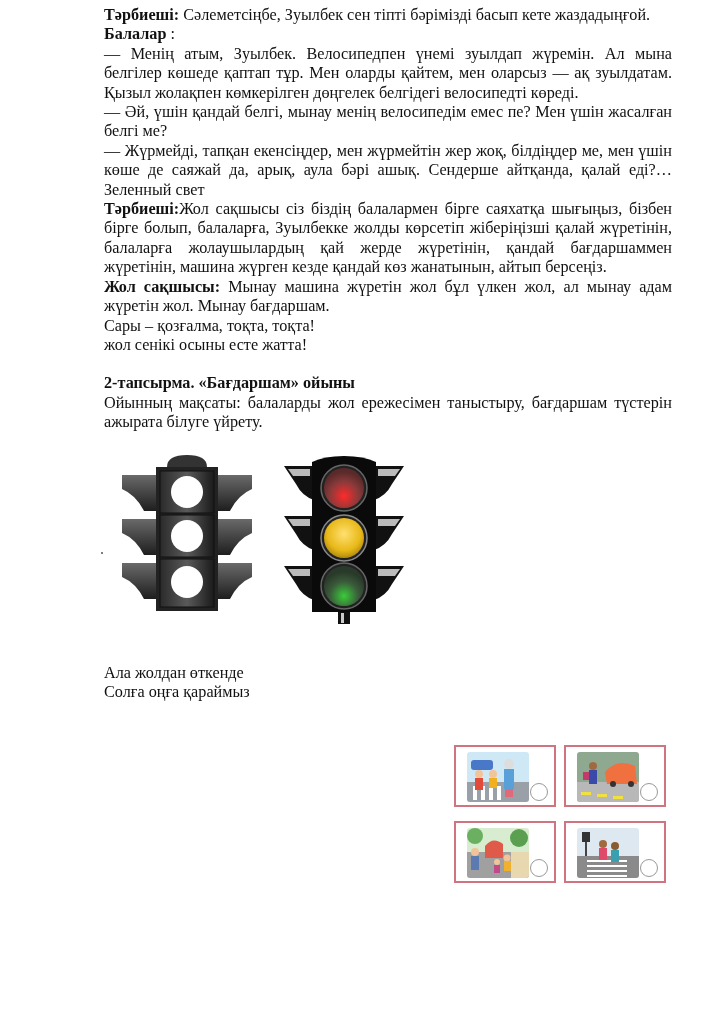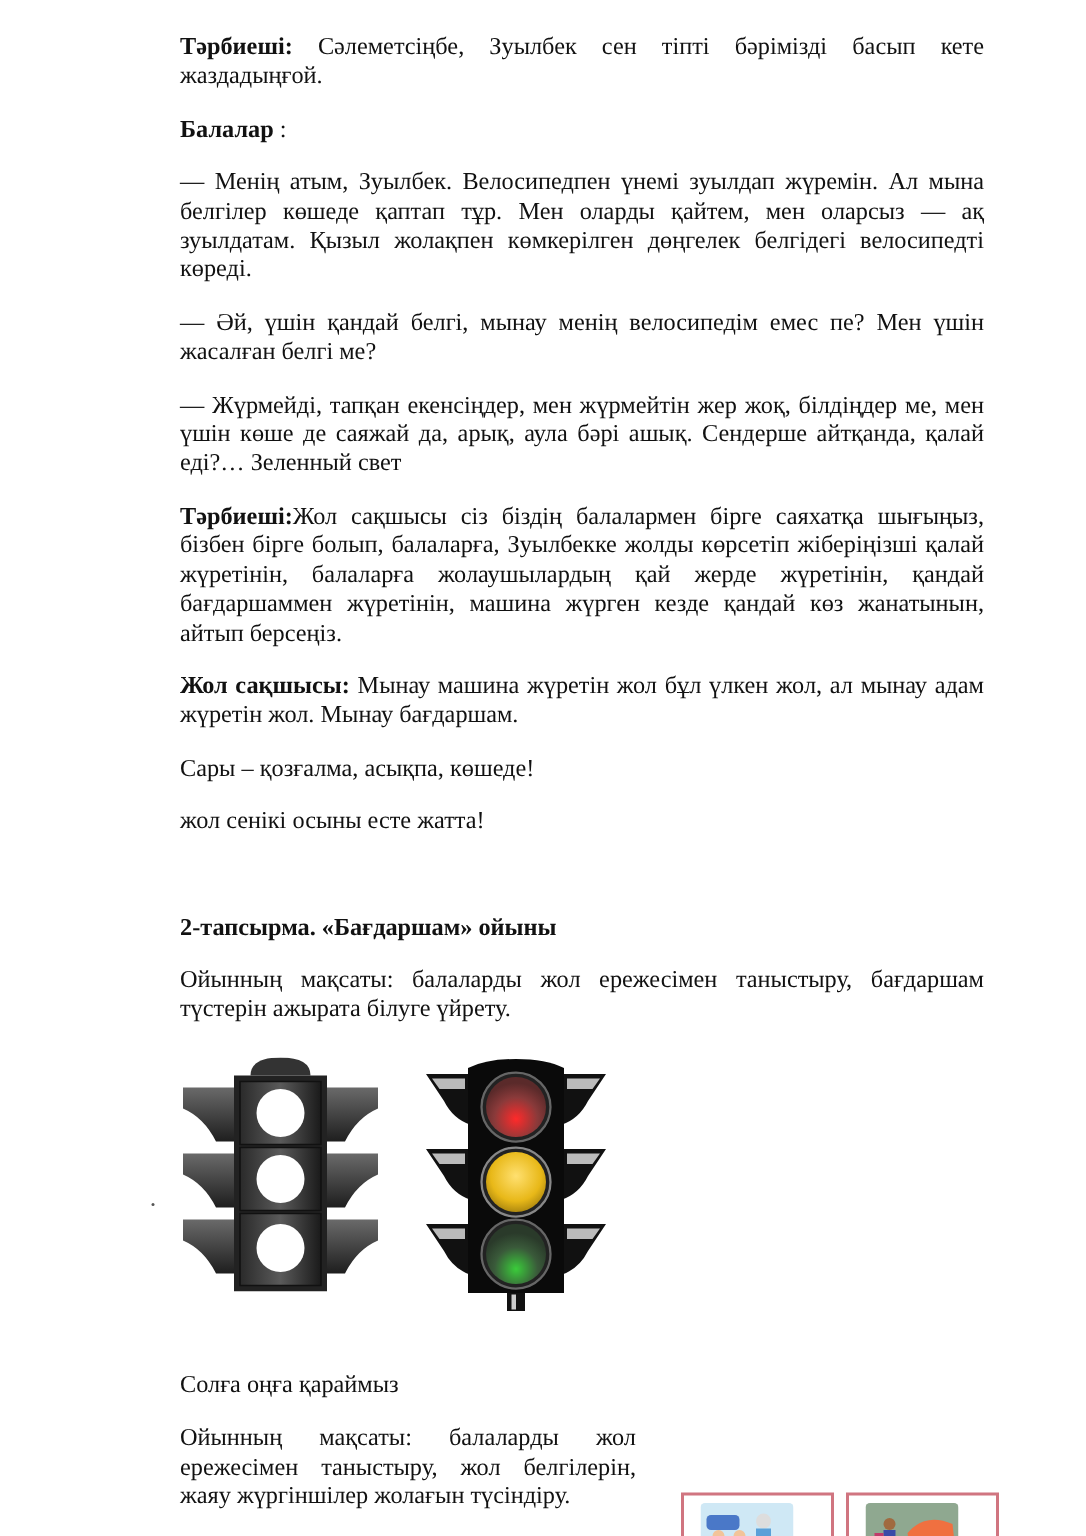--- a/index.html
+++ b/index.html
@@ -1,21 +1,21 @@
 <!DOCTYPE html>
 <html><head>
 <meta charset="utf-8">
 <style>
   html, body { margin: 0; padding: 0; background: #ffffff; }
   body {
     width: 724px; height: 1024px; position: relative; overflow: hidden;
     font-family: "Liberation Serif", serif; color: #111;
   }
   .page { position: absolute; left: 104px; top: 6px; width: 568px; font-size: 16.2px; line-height: 19.4px; }
-  .p { margin: 16px; text-align: justify; }
+  .p { margin: 0; text-align: justify; }
   b { font-weight: bold; }
   .gap { height: 19px; }
   .tl-row { position: relative; height: 195px; margin-top: 18px; }
   .dot { position: absolute; left: -3px; top: 101px; width: 2px; height: 2px; background: #555; border-radius: 50%; }
   .tl1 { position: absolute; left: 18px; top: 4px; width: 130px; height: 156px; }
   .tl2 { position: absolute; left: 180px; top: 5px; width: 120px; height: 168px; }
   .bottom { position: relative; margin-top: 18px; }
   .task2 { width: 336px; }
   .cards { position: absolute; left: 350px; top: 81px; width: 222px; height: 146px; }
   .card { position: absolute; width: 102px; height: 62px; border: 2px solid #d07580; background: #fff; box-sizing: border-box; }
@@ -26,21 +26,21 @@
 <body>
 
 <div class="page">
   <p class="p"><b>Тәрбиеші:</b><span> Сәлеметсіңбе, Зуылбек сен тіпті бәрімізді басып кете жаздадыңғой.</span></p>
   <p class="p"><b>Балалар</b><span> :</span></p>
   <p class="p">— Менің атым, Зуылбек. Велосипедпен үнемі зуылдап жүремін. Ал мына белгілер көшеде қаптап тұр. Мен оларды қайтем, мен оларсыз — ақ зуылдатам. Қызыл жолақпен көмкерілген дөңгелек белгідегі велосипедті көреді.</p>
   <p class="p">— Әй, үшін қандай белгі, мынау менің велосипедім емес пе? Мен үшін жасалған белгі ме?</p>
   <p class="p">— Жүрмейді, тапқан екенсіңдер, мен жүрмейтін жер жоқ, білдіңдер ме, мен үшін көше де саяжай да, арық, аула бәрі ашық. Сендерше айтқанда, қалай еді?… Зеленный свет</p>
   <p class="p"><b>Тәрбиеші:</b><span>Жол сақшысы сіз  біздің балалармен бірге саяхатқа шығыңыз, бізбен бірге болып, балаларға, Зуылбекке жолды көрсетіп жіберіңізші қалай жүретінін, балаларға жолаушылардың қай жерде жүретінін, қандай бағдаршаммен жүретінін, машина жүрген кезде қандай көз жанатынын, айтып берсеңіз.</span></p>
   <p class="p"><b>Жол сақшысы:</b><span> Мынау машина жүретін жол бұл үлкен жол, ал мынау адам жүретін жол. Мынау бағдаршам.</span></p>
-  <p class="p">Сары – қозғалма, асықпа, көшеде!</p>
+  <p class="p">Сары – қозғалма, тоқта, тоқта!</p>
   <p class="p">жол сенікі осыны есте жатта!</p>
 
   <div class="gap"></div>
 
   <p class="p"><b>2-тапсырма. «Бағдаршам» ойыны</b></p>
   <p class="p">Ойынның мақсаты: балаларды жол ережесімен таныстыру, бағдаршам түстерін ажырата білуге үйрету.</p>
 
   <div class="tl-row">
     <div class="dot"></div>
     <svg class="tl1" viewBox="0 0 130 156">
@@ -106,23 +106,23 @@
       <circle cx="60" cy="32" r="23" fill="#222" stroke="#666" stroke-width="1.5"></circle>
       <circle cx="60" cy="32" r="20" fill="url(#red)"></circle>
       <circle cx="60" cy="82" r="23" fill="#222" stroke="#888" stroke-width="1.5"></circle>
       <circle cx="60" cy="82" r="20" fill="url(#yel)"></circle>
       <circle cx="60" cy="130" r="23" fill="#222" stroke="#666" stroke-width="1.5"></circle>
       <circle cx="60" cy="130" r="20" fill="url(#grn)"></circle>
     </svg>
   </div>
 
   <div class="bottom">
+    <p class="p">Ала жолдан өткенде</p>
     <p class="p">Солға оңға қараймыз</p>
     <div class="task2">
-      <p class="p">Ойынның мақсаты: балаларды жол ережесімен таныстыру, жол белгілерін, жаяу жүргіншілер жолағын түсіндіру.</p>
     </div>
 
     <div class="cards">
       <div class="card" style="left:0;top:0">
         <svg class="pic" viewBox="0 0 62 50">
           <rect width="62" height="50" fill="#cfe8f5"></rect>
           <rect x="4" y="8" width="22" height="10" rx="3" fill="#4a78c8"></rect>
           <rect y="30" width="62" height="20" fill="#9aa0a8"></rect>
           <g fill="#fff">
               <rect x="6" y="34" width="4" height="14"></rect>

